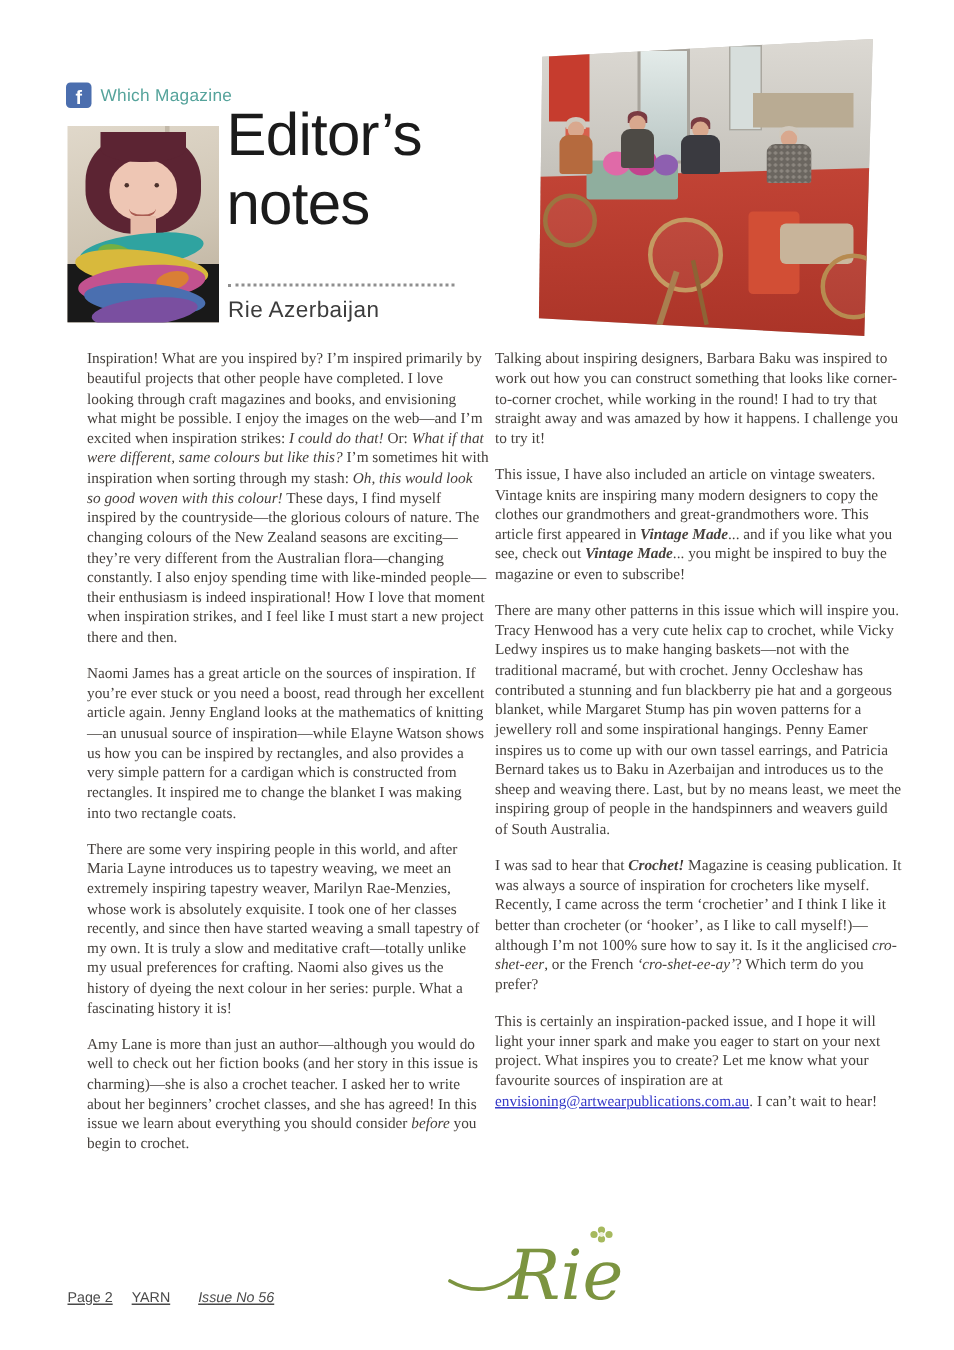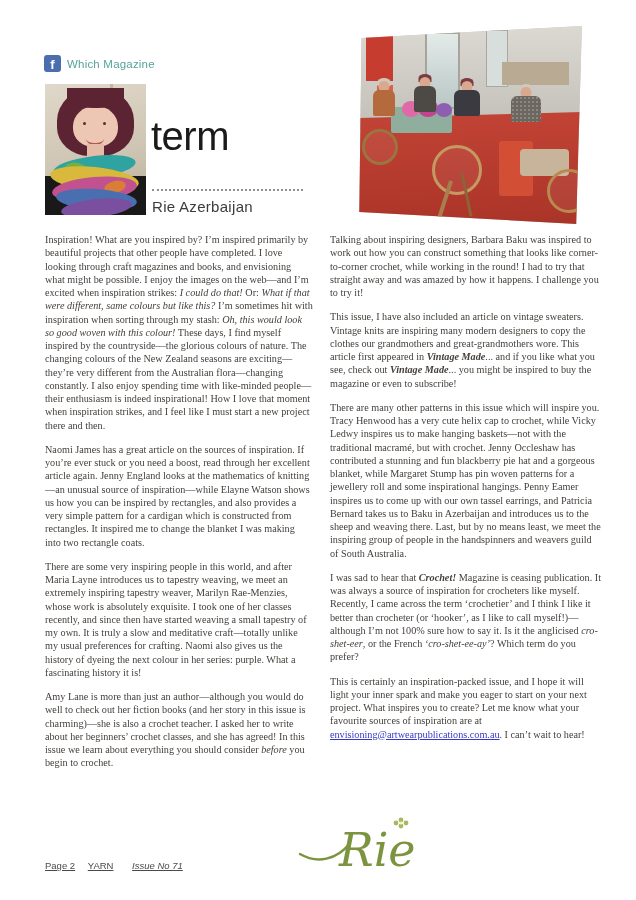--- a/index.html
+++ b/index.html
@@ -68,21 +68,21 @@
   .w-chair{left:63%;top:58%;width:15%;height:28%;background:#d24e35;border-radius:3px;}
   .wheel{position:absolute;border:3px solid #c49a62;border-radius:50%;background:rgba(255,255,255,.06);}
   .w-wh1{left:33%;top:60%;width:44px;height:44px;}
   .w-wh2{left:84%;top:72%;width:38px;height:38px;border-color:#b78b50;}
   .w-wh3{left:2%;top:52%;width:30px;height:30px;border-color:#9c7440;}
   .w-stick1{left:38%;top:78%;width:4px;height:20%;background:#a97e4f;transform:rotate(18deg);}
   .w-stick2{left:48%;top:74%;width:3px;height:22%;background:#8e6335;transform:rotate(-12deg);}
 
   
   .col{position:absolute;top:233px;font-size:10.2px;line-height:1.3;color:#45403c;}
-  .col-left{left:45px;width:268px;}
+  .col-left{left:58px;width:268px;}
   .col-right{left:330px;width:272px;}
   .col p{margin:0 0 11px 0;}
   .seg-i{font-style:italic;}
   .seg-bi{font-style:italic;font-weight:bold;}
   a.seg-link{color:#3538c8;text-decoration:underline;}
 
   
   .sig{position:absolute;left:297px;top:812px;}
   .sig text{font-family:"DejaVu Serif",serif;font-style:italic;}
 
@@ -116,22 +116,22 @@
     <div class="p-body"></div>
     <div class="p-s1"></div>
     <div class="p-s6"></div>
     <div class="p-s2"></div>
     <div class="p-s3"></div>
     <div class="p-s7"></div>
     <div class="p-s4"></div>
     <div class="p-s5"></div>
   </div>
 
-  <h1 class="title"><br>
-  <span>term</span></h1>
+  <h1 class="title"><span>Editor’s</span><br>
+  <span>notes</span></h1>
   <div class="dotted"></div>
   <div class="author">Rie Azerbaijan</div>
 
   <div class="workshop" title="Spinners and weavers group with spinning wheels">
     <div class="w-wall"></div>
     <div class="w-win1"></div>
     <div class="w-win2"></div>
     <div class="w-red1"></div>
     <div class="w-red2"></div>
     <div class="w-shelf"></div>
@@ -192,16 +192,16 @@
       <circle cx="109" cy="11" r="2.4" fill="#a6b95e"></circle>
       <circle cx="104" cy="14" r="2.4" fill="#a6b95e"></circle>
       <circle cx="99" cy="11" r="2.4" fill="#a6b95e"></circle>
       <circle cx="104" cy="11" r="1.6" fill="#eef0da"></circle>
     </g>
   </svg>
 
   <div class="footer">
     <span class="sp">Page 2</span>
     <span class="sp gap1">YARN</span>
-    <span class="sp gap2">Issue No 71</span>
+    <span class="sp gap2">Issue No 56</span>
   </div>
 
 </div>
 
 </body></html>

